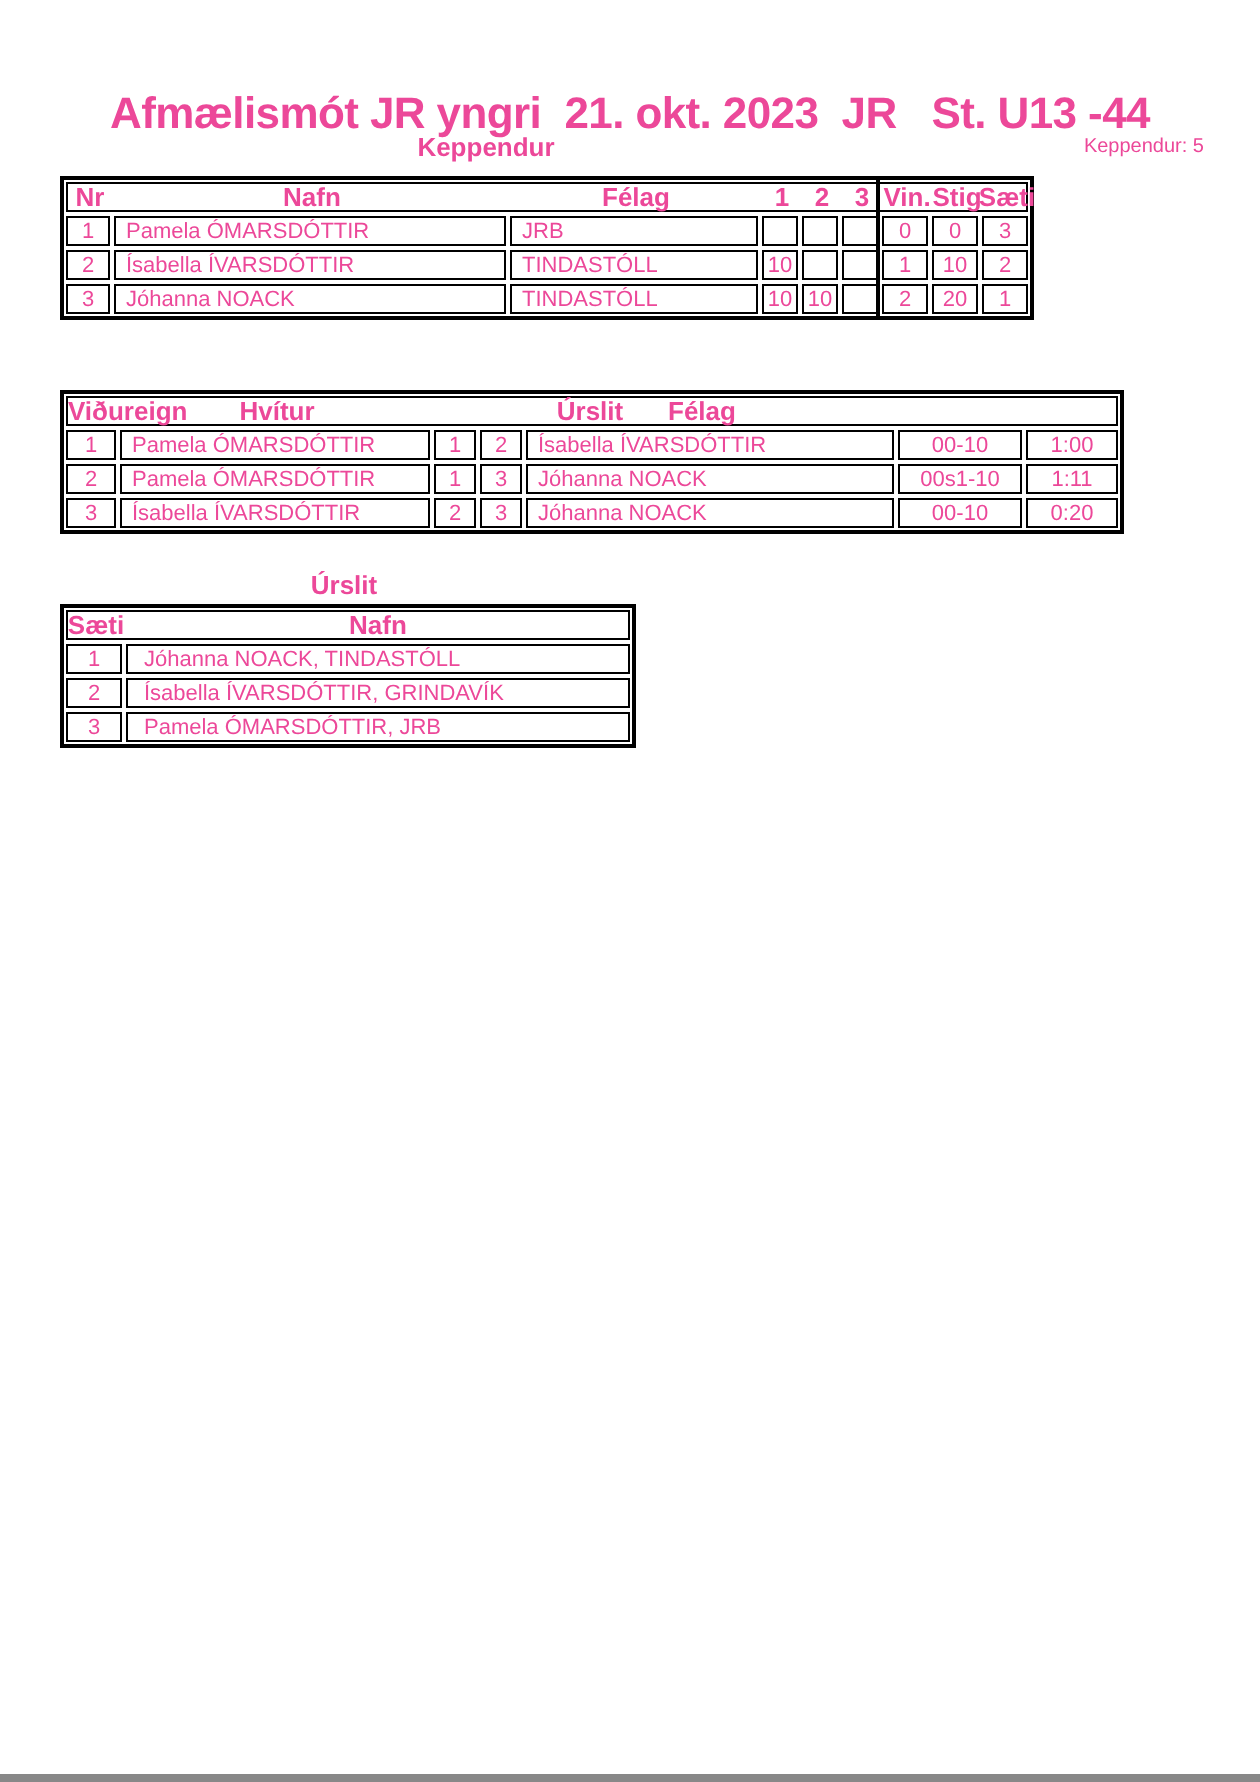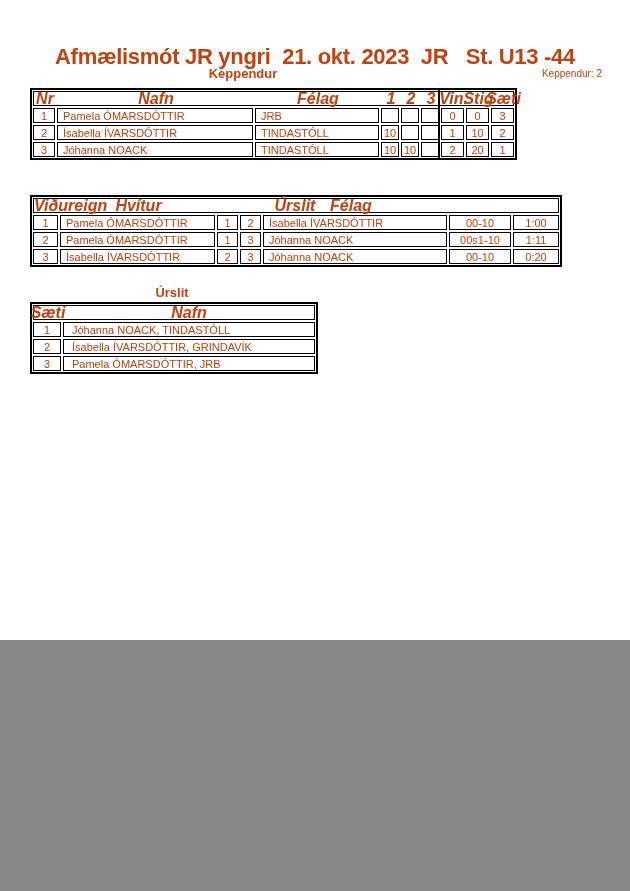--- a/index.html
+++ b/index.html
@@ -1,19 +1,19 @@
 <!DOCTYPE html>
 <html><head>
 <meta charset="utf-8">
 <style>
   * { margin:0; padding:0; box-sizing:border-box; }
   html,body { background:#888; }
   .page {
-    position:relative; width:630px; height:640px; background:#fff;
-    font-family:"Liberation Sans", sans-serif; color:#c2410c; overflow:hidden;
+    position:relative; width:630px; height:887px; background:#fff;
+    font-family:"Liberation Sans", sans-serif; color:#ec4899; overflow:hidden;
     margin:0 auto;
   }
   .doc-title {
     position:absolute; top:44px; left:0; width:630px; text-align:center;
     font-size:22px; font-weight:bold; white-space:pre; letter-spacing:-0.3px;
   }
   .section-heading {
     position:absolute; font-size:13px; font-weight:bold; text-align:center;
     white-space:pre;
   }
@@ -35,21 +35,21 @@
   .row.hdr { margin-top:0; border:1px solid #000; font-weight:bold; }
   .c {
     border:1px solid #000; margin-right:2px; flex:0 0 auto;
     display:flex; align-items:center; justify-content:center;
     font-size:11px; white-space:nowrap; overflow:visible; background:#fff;
   }
   .c:last-child { margin-right:0; }
   .h {
     border:none; margin-right:2px; flex:0 0 auto;
     display:flex; align-items:center; justify-content:center;
-    font-size:16px; white-space:nowrap; overflow:visible;font-style:italic;
+    font-size:13px; white-space:nowrap; overflow:visible;
   }
   .h:last-child { margin-right:0; flex-shrink:1; }
   .left { justify-content:flex-start; padding-left:5px; }
   .left8 { justify-content:flex-start; padding-left:8px; }
   .hleft { justify-content:flex-start; }
   .vdiv { position:absolute; top:0; bottom:0; left:406px; width:2px; background:#000; }
   
   .k-nr{width:22px}.k-nafn{width:196px}.k-felag{width:124px}
   .k-r{width:18px}.k-vin{width:23px}.k-stig{width:23px}.k-saeti{width:23px}
   
@@ -58,21 +58,21 @@
   
   .u-saeti{width:28px}.u-nafn{width:252px}
 </style>
 </head>
 <body>
 
 <div class="page">
 
   <div class="doc-title">Afmælismót JR yngri  21. okt. 2023  JR   St. U13 -44</div>
   <div class="section-heading heading-kepp">Keppendur</div>
-  <div class="count-label">Keppendur: 2</div>
+  <div class="count-label">Keppendur: 5</div>
 
   <div class="tbl tbl-kepp">
     <div class="vdiv"></div>
     <div class="row hdr">
       <span class="h k-nr">Nr</span>
       <span class="h k-nafn">Nafn</span>
       <span class="h k-felag">Félag</span>
       <span class="h k-r">1</span>
       <span class="h k-r">2</span>
       <span class="h k-r">3</span>

